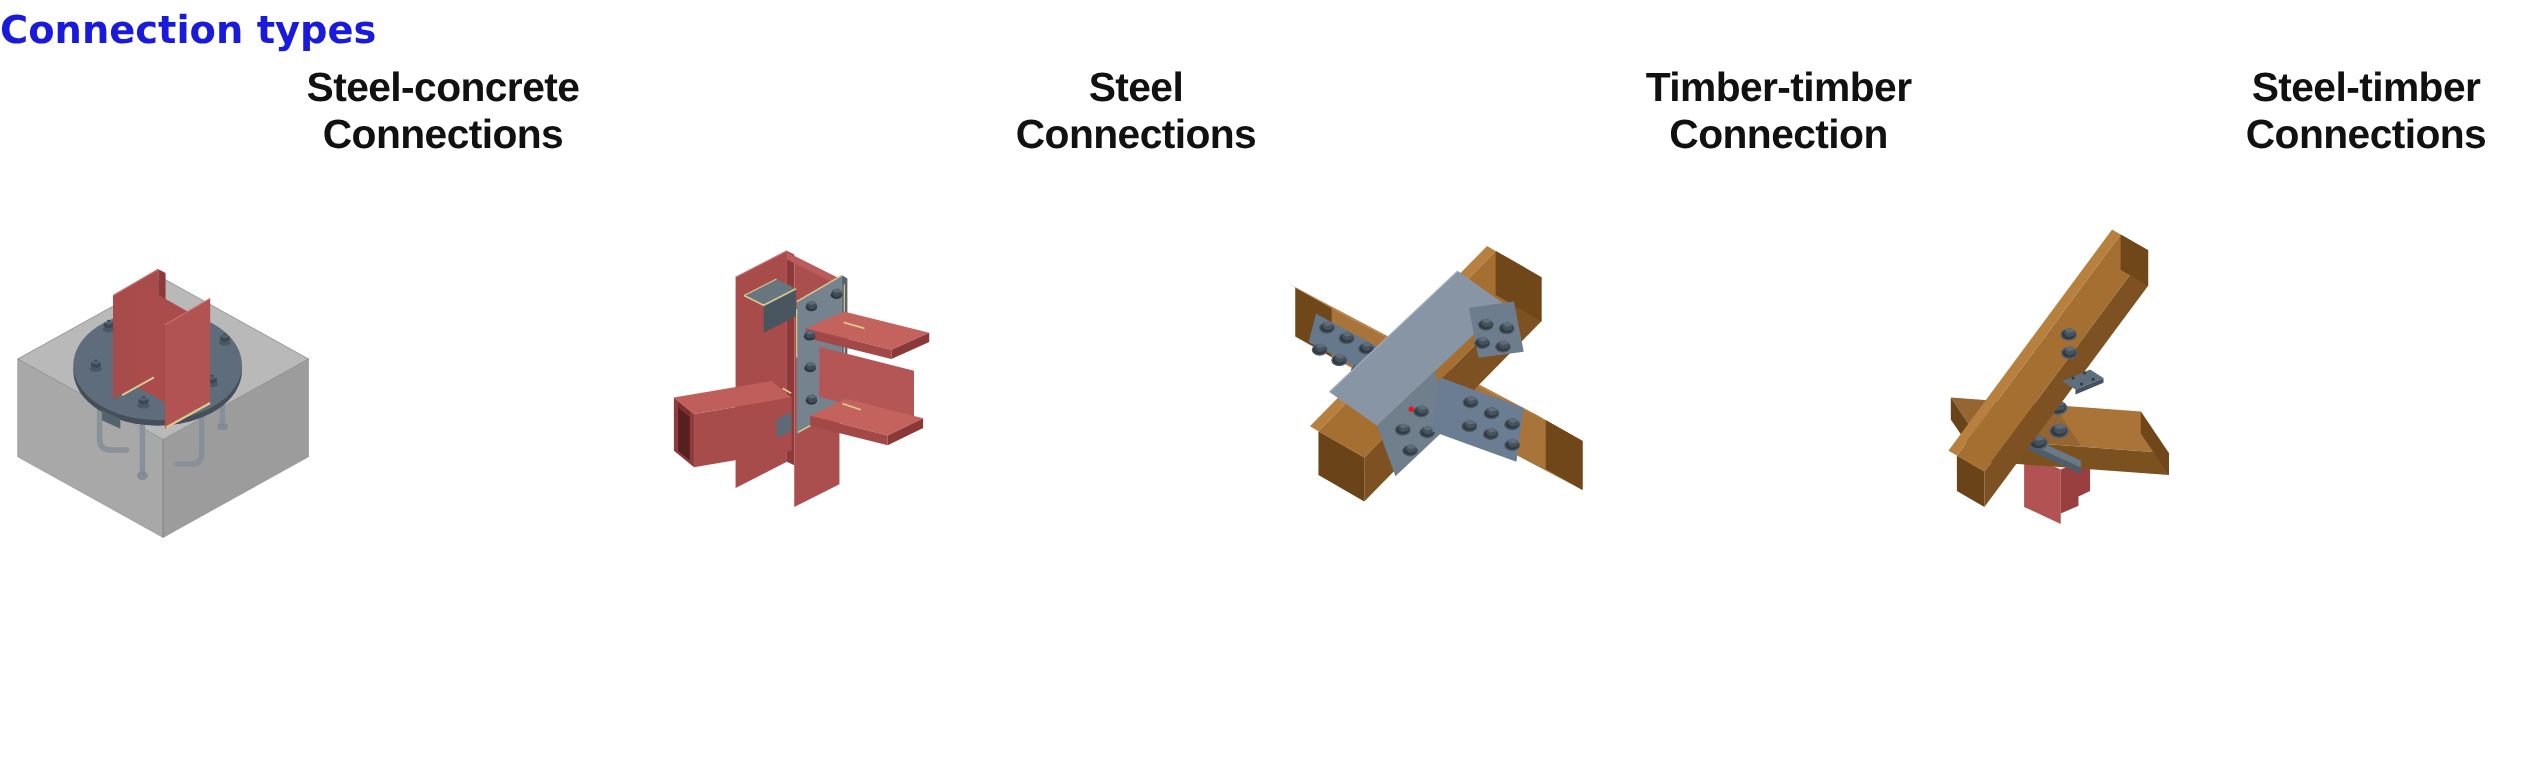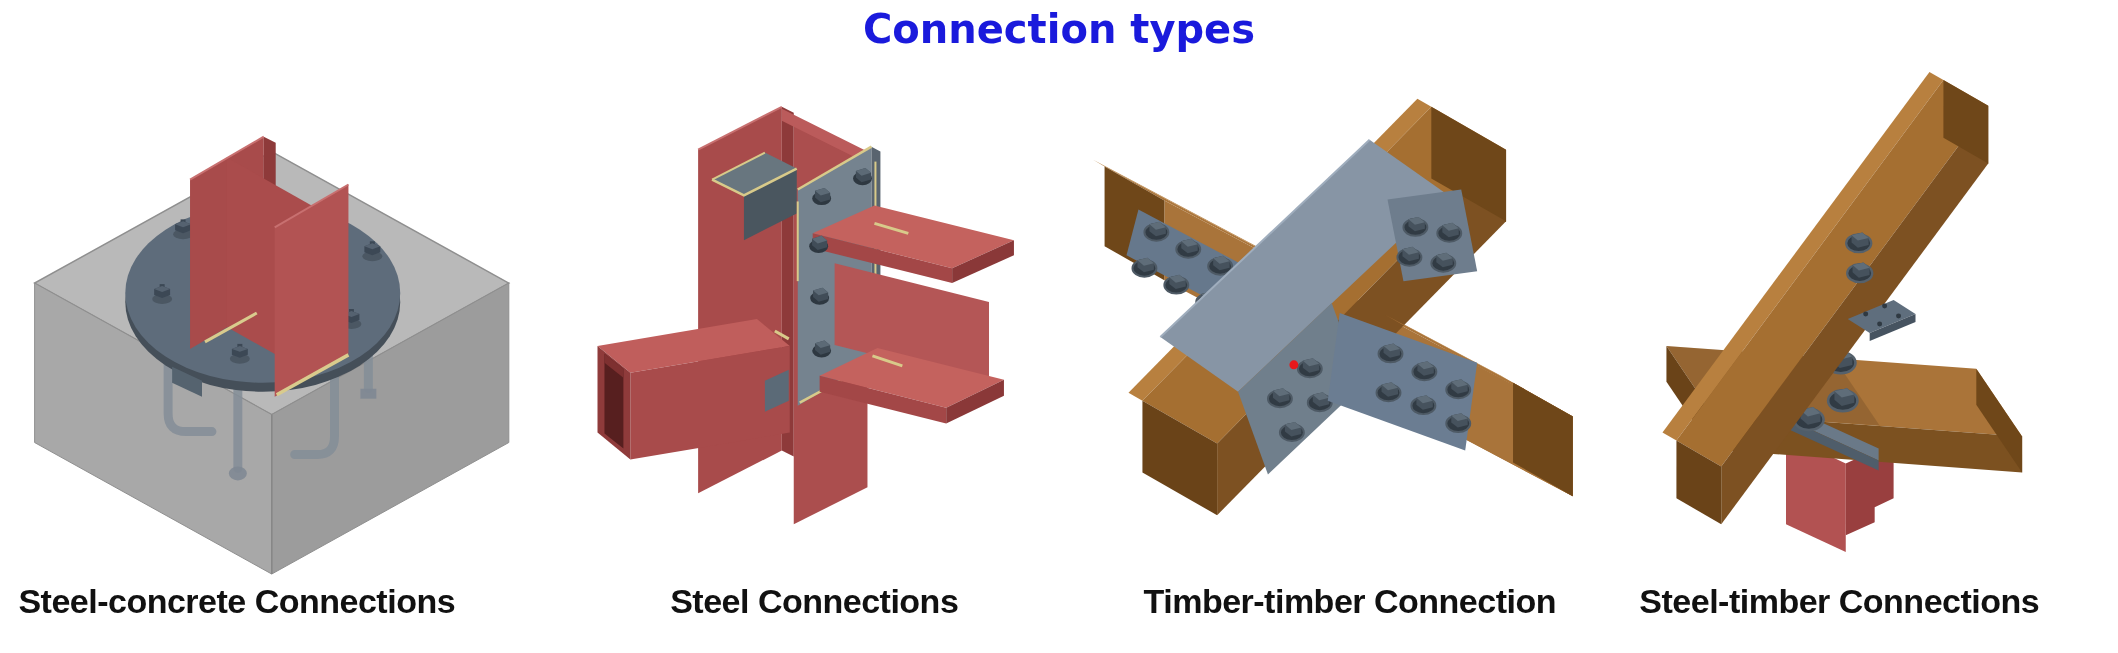--- a/index.html
+++ b/index.html
@@ -1,22 +1,22 @@
 <!DOCTYPE html>
 <html style="--title-color: #1a1adc; --caption-color: #111111; --bg: #ffffff;"><head>
 <meta charset="utf-8">
 <style>
   html,body{margin:0;padding:0;background:var(--bg,#fff);}
   .page{width:2118px;height:653px;background:var(--bg,#fff);overflow:hidden;
         font-family:"Liberation Sans",sans-serif;position:relative;}
-  .title{width:100%;text-align:center;margin-top:6px;height:46px;
-         font-family:"DejaVu Sans",sans-serif;font-weight:bold;font-size:40px;
+  .title{width:100%;text-align:left;margin-top:6px;height:46px;
+         font-family:"DejaVu Sans",sans-serif;font-weight:bold;font-size:32px;
          color:var(--title-color,#1a1adc);letter-spacing:0px;}
   .figures{display:flex;width:2118px;align-items:flex-start;}
-  figure{flex:1;margin:0;padding:0;display:flex;flex-direction:column;}
+  figure{flex:1;margin:0;padding:0;display:flex;flex-direction:row;}
   figure svg{width:100%;height:528px;display:block;}
   figcaption{width:100%;text-align:center;font-weight:bold;font-size:34px;
              letter-spacing:-0.5px;color:var(--caption-color,#111);
              font-family:"Liberation Sans",sans-serif;margin-top:2px;}
   .cap-1{transform:translateX(-28px);}
   .cap-2{transform:translateX(20px);}
   .cap-3{transform:translateX(-14px);}
   .cap-4{transform:translateX(26px);}
 </style>
 </head>

